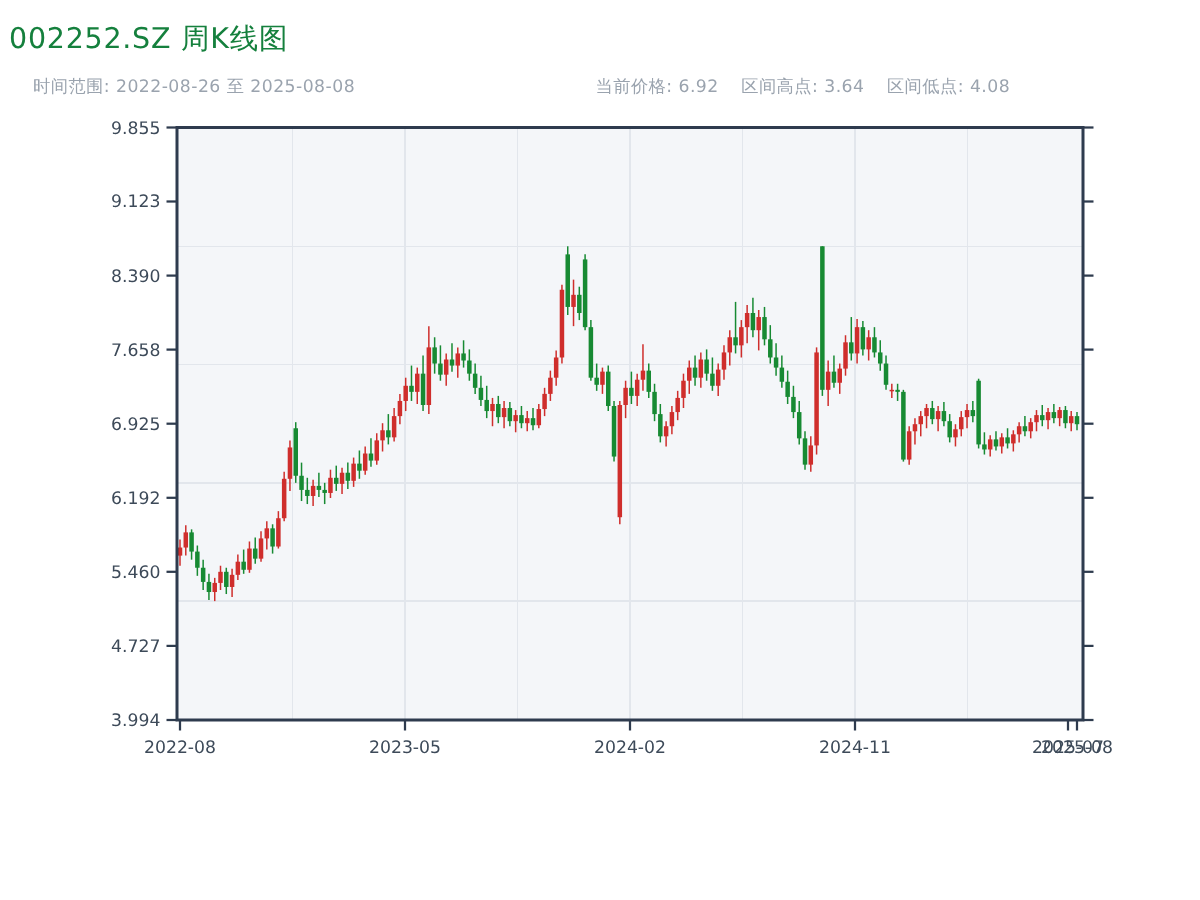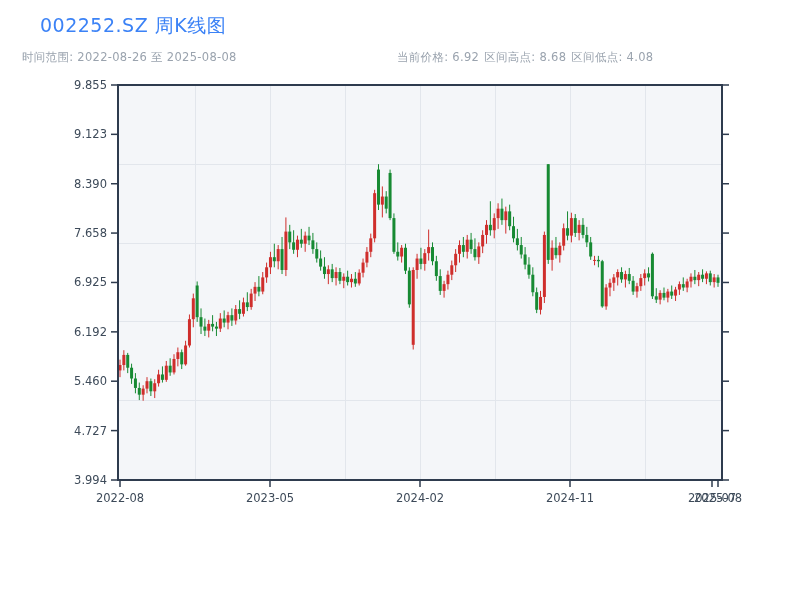--- a/index.html
+++ b/index.html
@@ -1,33 +1,33 @@
 <!DOCTYPE html>
 <html><head>
 <meta charset="utf-8">
 <style>
   html,body{margin:0;padding:0;background:#ffffff;}
   body{width:800px;height:600px;position:relative;overflow:hidden;
        font-family:"DejaVu Sans","Liberation Sans",sans-serif;}
-  .chart-title{position:absolute;left:40px;top:13px;font-size:19px;
-       color:#3b82f6;letter-spacing:.5px;}
+  .chart-title{position:absolute;left:6px;top:13px;font-size:19px;
+       color:#15803d;letter-spacing:.5px;}
   .sub-row{position:absolute;top:50px;left:0;width:780px;height:16px;font-size:11.5px;color:#9aa3ae;}
   .subtitle{position:absolute;left:22px;top:0;letter-spacing:.3px;}
-  .stats{position:absolute;left:397px;top:0;display:flex;gap:5px;letter-spacing:.3px;}
+  .stats{position:absolute;left:397px;top:0;display:flex;gap:15px;letter-spacing:.3px;}
   svg text{font-family:"DejaVu Sans","Liberation Sans",sans-serif;}
 </style>
 </head>
 <body>
 
 <div class="chart-title">002252.SZ 周K线图</div>
 <div class="sub-row">
   <div class="subtitle">时间范围: 2022-08-26 至 2025-08-08</div>
   <div class="stats">
     <span>当前价格: 6.92</span>
-    <span>区间高点: 8.68</span>
+    <span>区间高点: 3.64</span>
     <span>区间低点: 4.08</span>
   </div>
 </div>
 
 <svg id="kchart" width="800" height="600" viewBox="0 0 800 600" style="position:absolute;left:0;top:0;">
     <rect x="118" y="85" width="604" height="395" fill="#f4f6f9"></rect>
     <line x1="195" y1="85" x2="195" y2="480" stroke="#e2e6ec" stroke-width="1" shape-rendering="crispEdges"></line>
     <line x1="270" y1="85" x2="270" y2="480" stroke="#e2e6ec" stroke-width="1" shape-rendering="crispEdges"></line>
     <line x1="345" y1="85" x2="345" y2="480" stroke="#e2e6ec" stroke-width="1" shape-rendering="crispEdges"></line>
     <line x1="420" y1="85" x2="420" y2="480" stroke="#e2e6ec" stroke-width="1" shape-rendering="crispEdges"></line>

